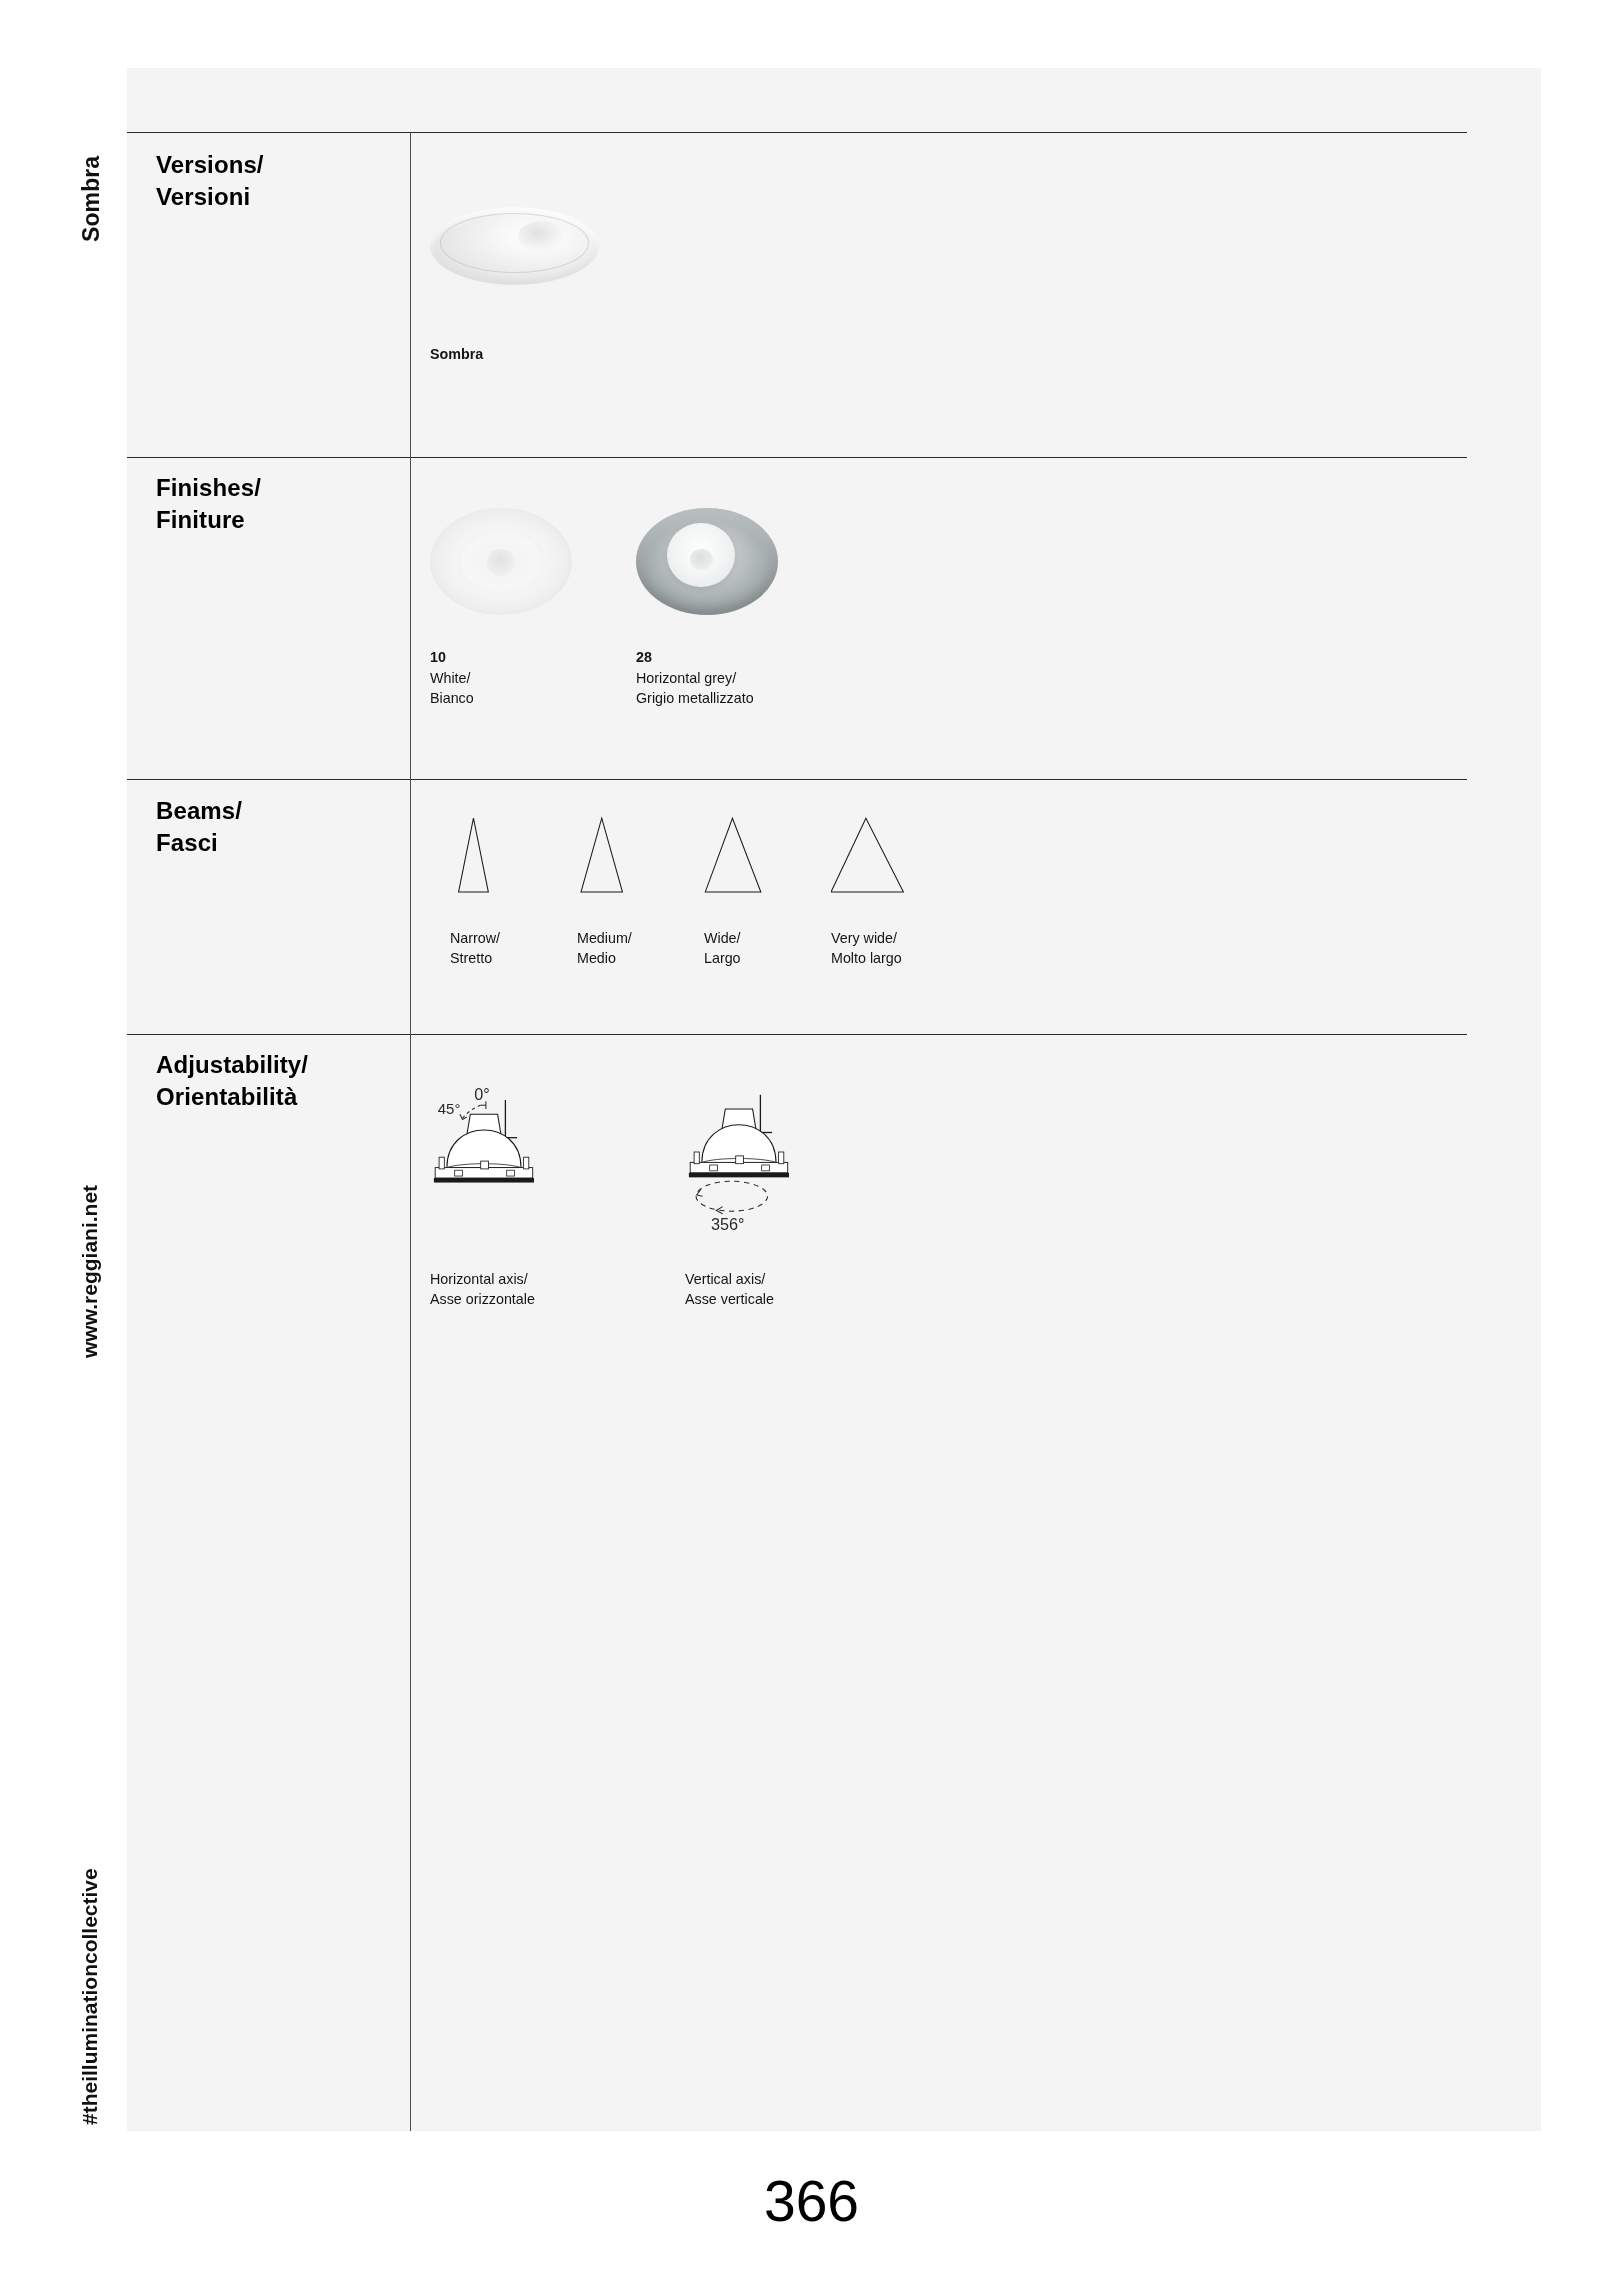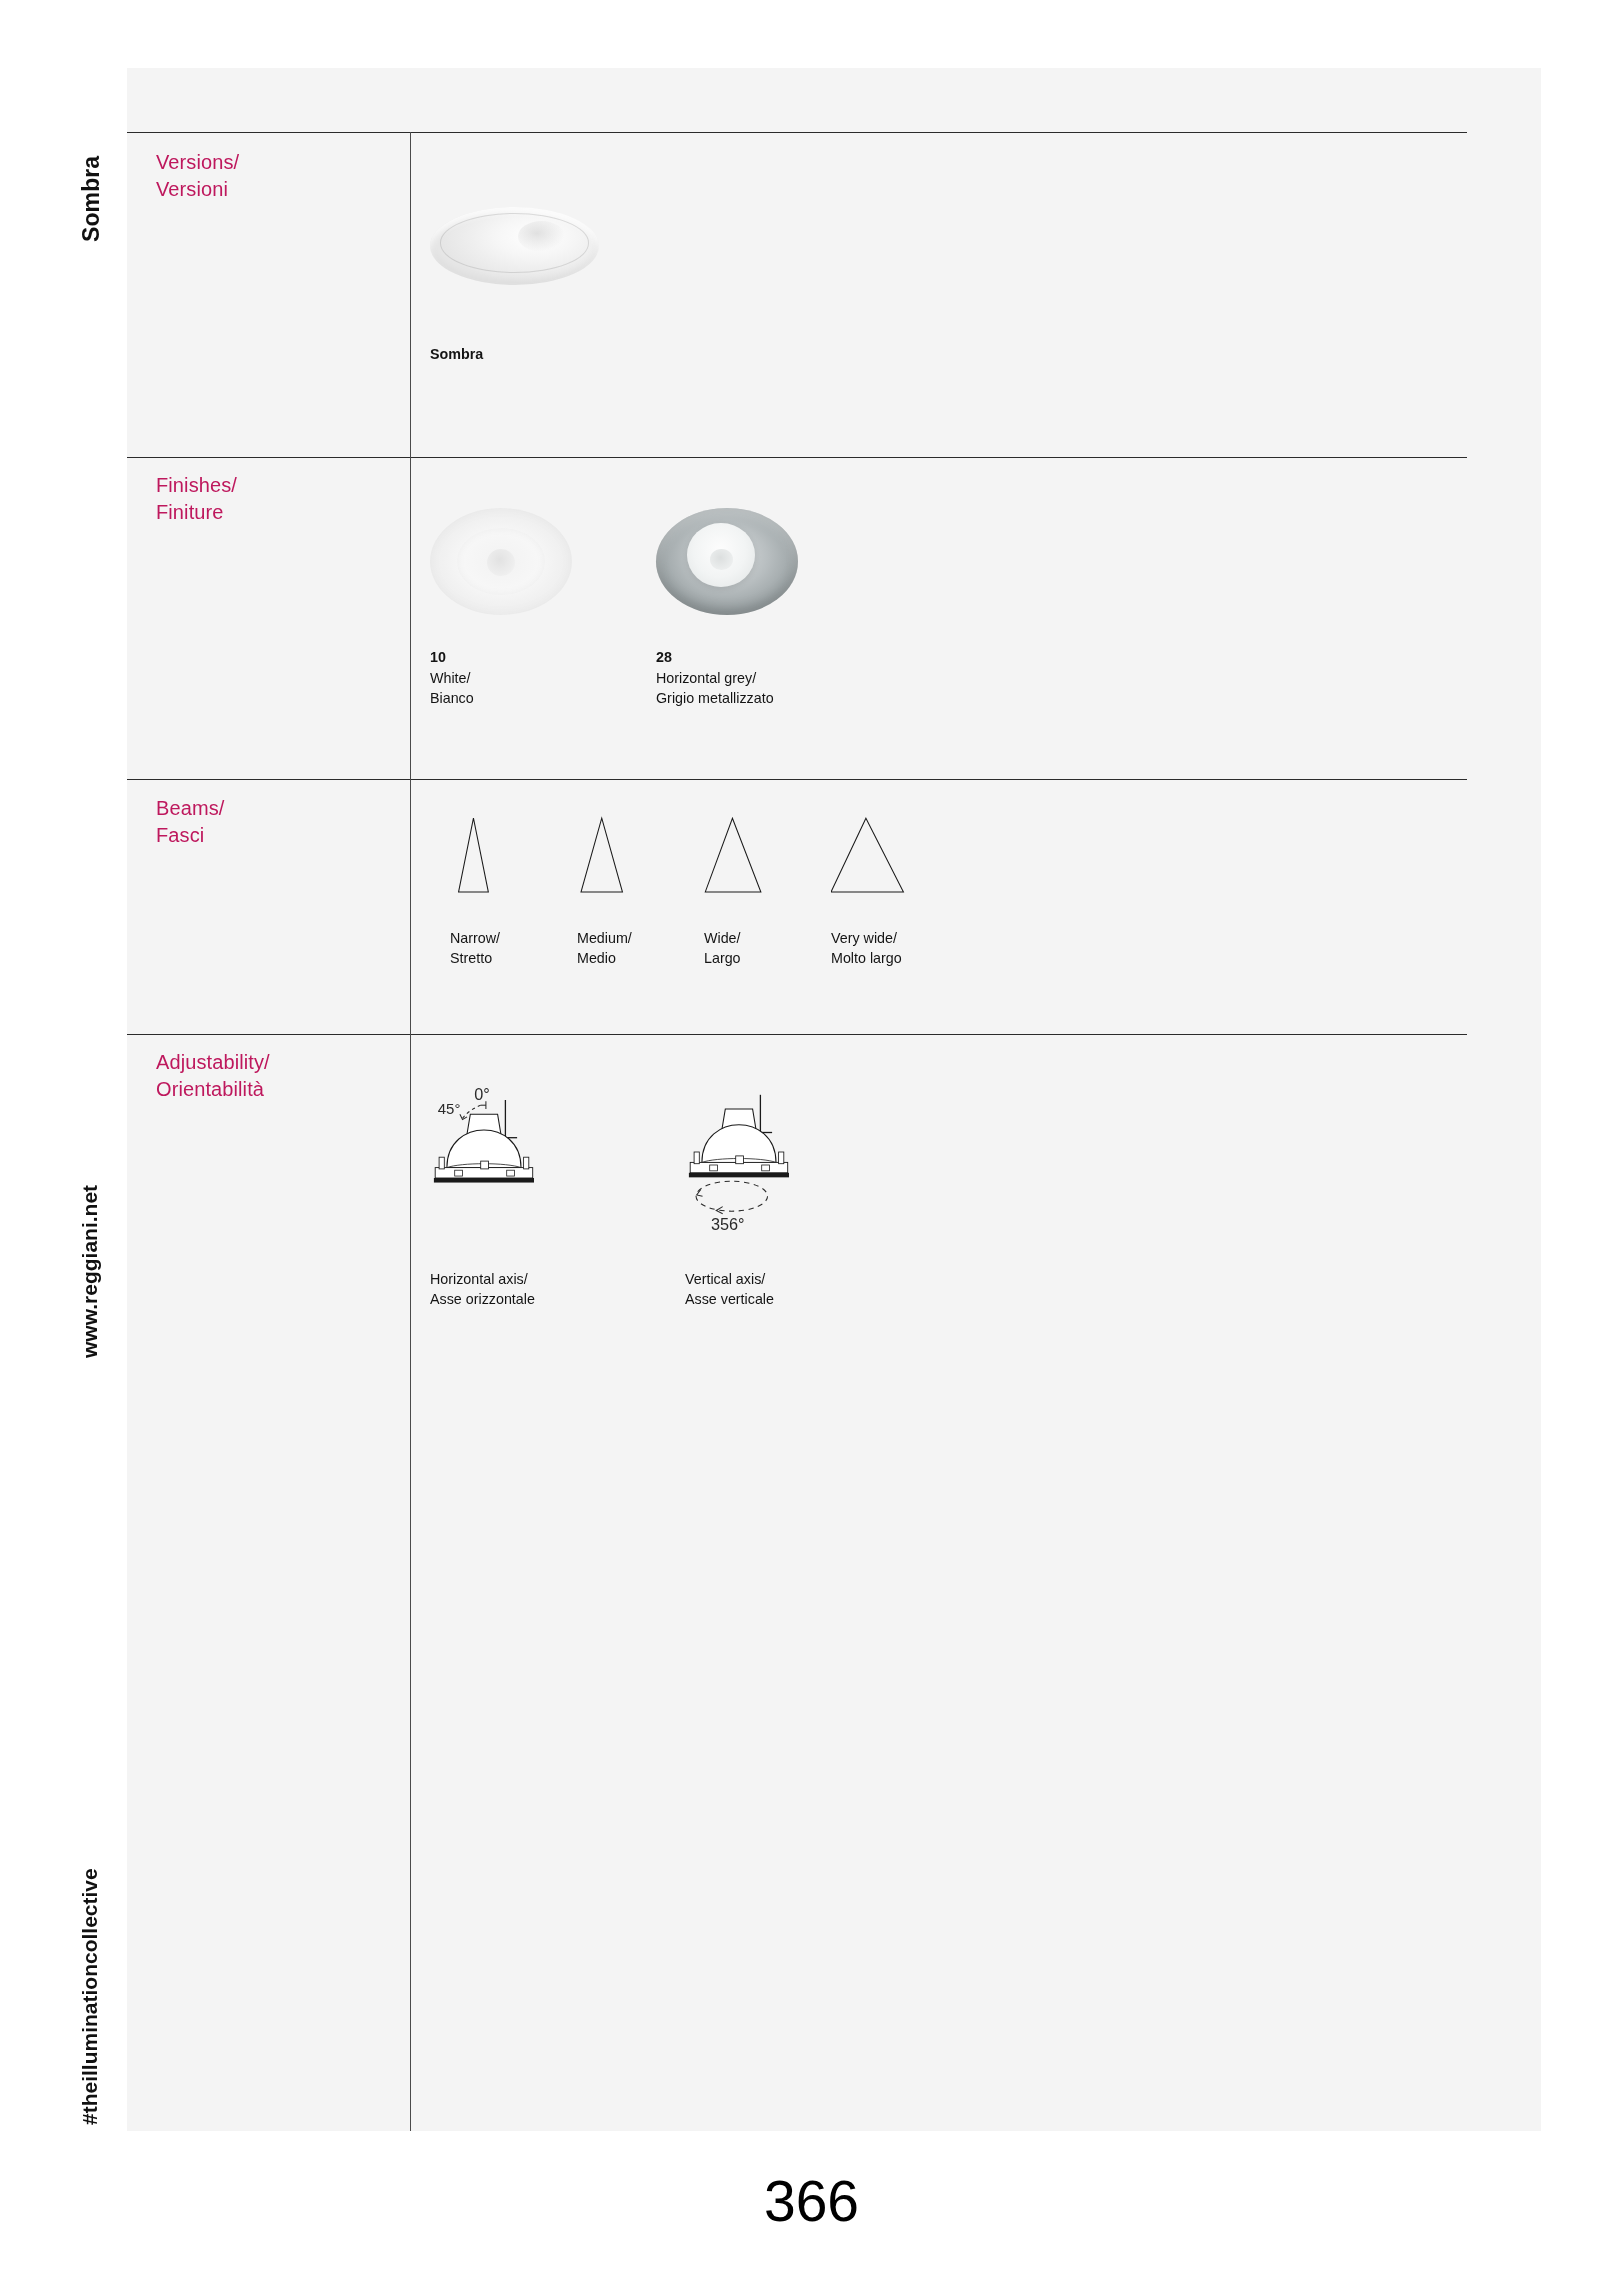--- a/index.html
+++ b/index.html
@@ -82,24 +82,24 @@
     top: 64px;
     width: 0;
     height: 1999px;
     border-left: 1.3px solid #4a4a4a;
   }
 
   .row-label {
     position: absolute;
     left: 29px;
     width: 240px;
-    font-size: 20px;
-    font-weight: normal;
+    font-size: 24px;
+    font-weight: bold;
     line-height: 1.33;
-    color: #be185d;
+    color: #000000;
     letter-spacing: 0.1px;
   }
 
   .cell {
     position: absolute;
     left: 303px;
   }
 
   
   .caption {
@@ -243,21 +243,21 @@
       </div>
     </div>
   </div>
 
   <div class="row-label" style="top:404px;">
     <div>Finishes/</div>
     <div>Finiture</div>
   </div>
 
   <div class="cell" style="top:422px;">
-    <div style="display:flex; gap:84px; align-items:center;">
+    <div style="display:flex; gap:64px; align-items:center;">
 
       <div>
         <div style="height:143px; display:flex; align-items:center;">
           <div class="finish-disc finish-white"></div>
         </div>
         <div class="caption bold" style="margin-top:14.3px;">10</div>
         <div class="caption">White/</div>
         <div class="caption">Bianco</div>
       </div>
 

